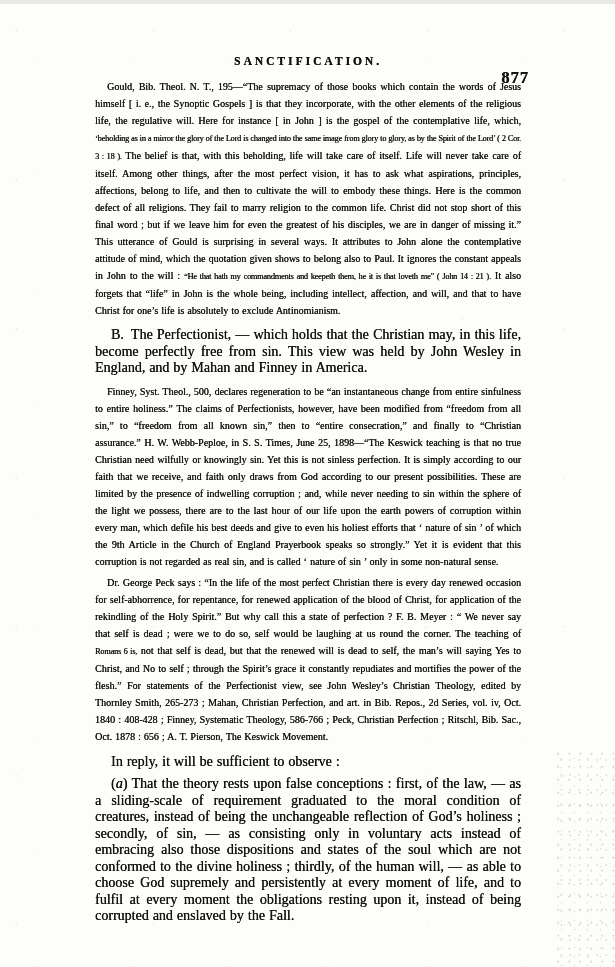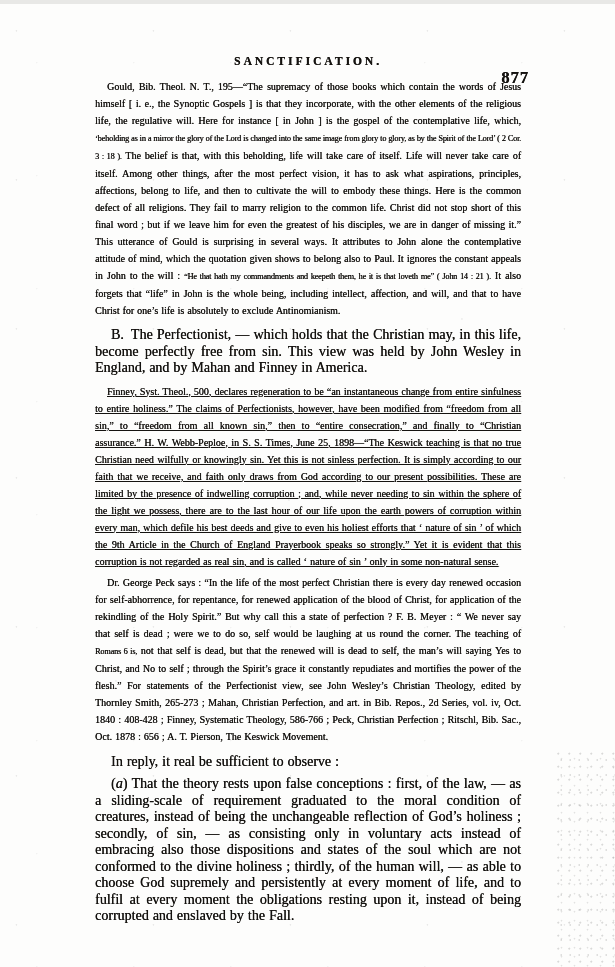--- a/index.html
+++ b/index.html
@@ -82,21 +82,21 @@
     text-indent: 12px;
     word-spacing: 0.5px;
   }
   .p-large {
     font-size: 14px;
     line-height: 16.5px;
     text-indent: 16px;
     word-spacing: 0.5px;
   }
   .mt-b      { margin-top: 8px; }
-  .mt-finney { margin-top: 6px; text-decoration: underline; }
+  .mt-finney { margin-top: 6px; }
   .mt-peck   { margin-top: 4px; }
   .mt-reply  { margin-top: 9px; }
   .mt-a      { margin-top: 6px; }
   .mt-final  { margin-top: 4px; }
   .fine {
     font-size: 8.3px;
     letter-spacing: -0.2px;
     word-spacing: 0;
   }
   .it { font-style: italic; }
@@ -116,19 +116,19 @@
     </div>
 
     <p class="p-small"><span>Gould, Bib. Theol. N. T., 195—“The supremacy of those books which contain the words of Jesus himself [ i. e., the Synoptic Gospels ] is that they incorporate, with the other elements of the religious life, the regulative will. Here for instance [ in John ] is the gospel of the contemplative life, which, </span><span class="fine">‘beholding as in a mirror the glory of the Lord is changed into the same image from glory to glory, as by the Spirit of the Lord’ ( 2 Cor. 3 : 18 ).</span><span> The belief is that, with this beholding, life will take care of itself. Life will never take care of itself. Among other things, after the most perfect vision, it has to ask what aspirations, principles, affections, belong to life, and then to cultivate the will to embody these things. Here is the common defect of all religions. They fail to marry religion to the common life. Christ did not stop short of this final word ; but if we leave him for even the greatest of his disciples, we are in danger of missing it.” This utterance of Gould is surprising in several ways. It attributes to John alone the contemplative attitude of mind, which the quotation given shows to belong also to Paul. It ignores the constant appeals in John to the will : </span><span class="fine">“He that hath my commandments and keepeth them, he it is that loveth me” ( John 14 : 21 ).</span><span> It also forgets that “life” in John is the whole being, including intellect, affection, and will, and that to have Christ for one’s life is absolutely to exclude Antinomianism.</span></p>
 
     <p class="p-large mt-b"><span>B. The Perfectionist, — which holds that the Christian may, in this life, become perfectly free from sin. This view was held by John Wesley in England, and by Mahan and Finney in America.</span></p>
 
     <p class="p-small mt-finney"><span>Finney, Syst. Theol., 500, declares regeneration to be “an instantaneous change from entire sinfulness to entire holiness.” The claims of Perfectionists, however, have been modified from “freedom from all sin,” to “freedom from all known sin,” then to “entire consecration,” and finally to “Christian assurance.” H. W. Webb-Peploe, in S. S. Times, June 25, 1898—“The Keswick teaching is that no true Christian need wilfully or knowingly sin. Yet this is not sinless perfection. It is simply according to our faith that we receive, and faith only draws from God according to our present possibilities. These are limited by the presence of indwelling corruption ; and, while never needing to sin within the sphere of the light we possess, there are to the last hour of our life upon the earth powers of corruption within every man, which defile his best deeds and give to even his holiest efforts that ‘ nature of sin ’ of which the 9th Article in the Church of England Prayerbook speaks so strongly.” Yet it is evident that this corruption is not regarded as real sin, and is called ‘ nature of sin ’ only in some non-natural sense.</span></p>
 
     <p class="p-small mt-peck"><span>Dr. George Peck says : “In the life of the most perfect Christian there is every day renewed occasion for self-abhorrence, for repentance, for renewed application of the blood of Christ, for application of the rekindling of the Holy Spirit.” But why call this a state of perfection ?  F. B. Meyer : “ We never say that self is dead ; were we to do so, self would be laughing at us round the corner. The teaching of </span><span class="fine">Romans 6 is,</span><span> not that self is dead, but that the renewed will is dead to self, the man’s will saying Yes to Christ, and No to self ; through the Spirit’s grace it constantly repudiates and mortifies the power of the flesh.” For statements of the Perfectionist view, see John Wesley’s Christian Theology, edited by Thornley Smith, 265-273 ; Mahan, Christian Perfection, and art. in Bib. Repos., 2d Series, vol. iv, Oct. 1840 : 408-428 ;  Finney, Systematic Theology, 586-766 ;  Peck, Christian Perfection ;  Ritschl, Bib. Sac., Oct. 1878 : 656 ;  A. T. Pierson, The Keswick Movement.</span></p>
 
-    <p class="p-large mt-reply"><span>In reply, it real be sufficient to observe :</span></p>
+    <p class="p-large mt-reply"><span>In reply, it will be sufficient to observe :</span></p>
 
     <p class="p-large mt-a"><span>(</span><span class="it">a</span><span>) That the theory rests upon false conceptions : first, of the law, — as a sliding-scale of requirement graduated to the moral condition of creatures, instead of being the unchangeable reflection of God’s holiness ; secondly, of sin, — as consisting only in voluntary acts instead of embracing also those dispositions and states of the soul which are not conformed to the divine holiness ; thirdly, of the human will, — as able to choose God supremely and persistently at every moment of life, and to fulfil at every moment the obligations resting upon it, instead of being corrupted and enslaved by the Fall.</span></p>
 
 
   </div>
 </div>
 
 </body></html>

